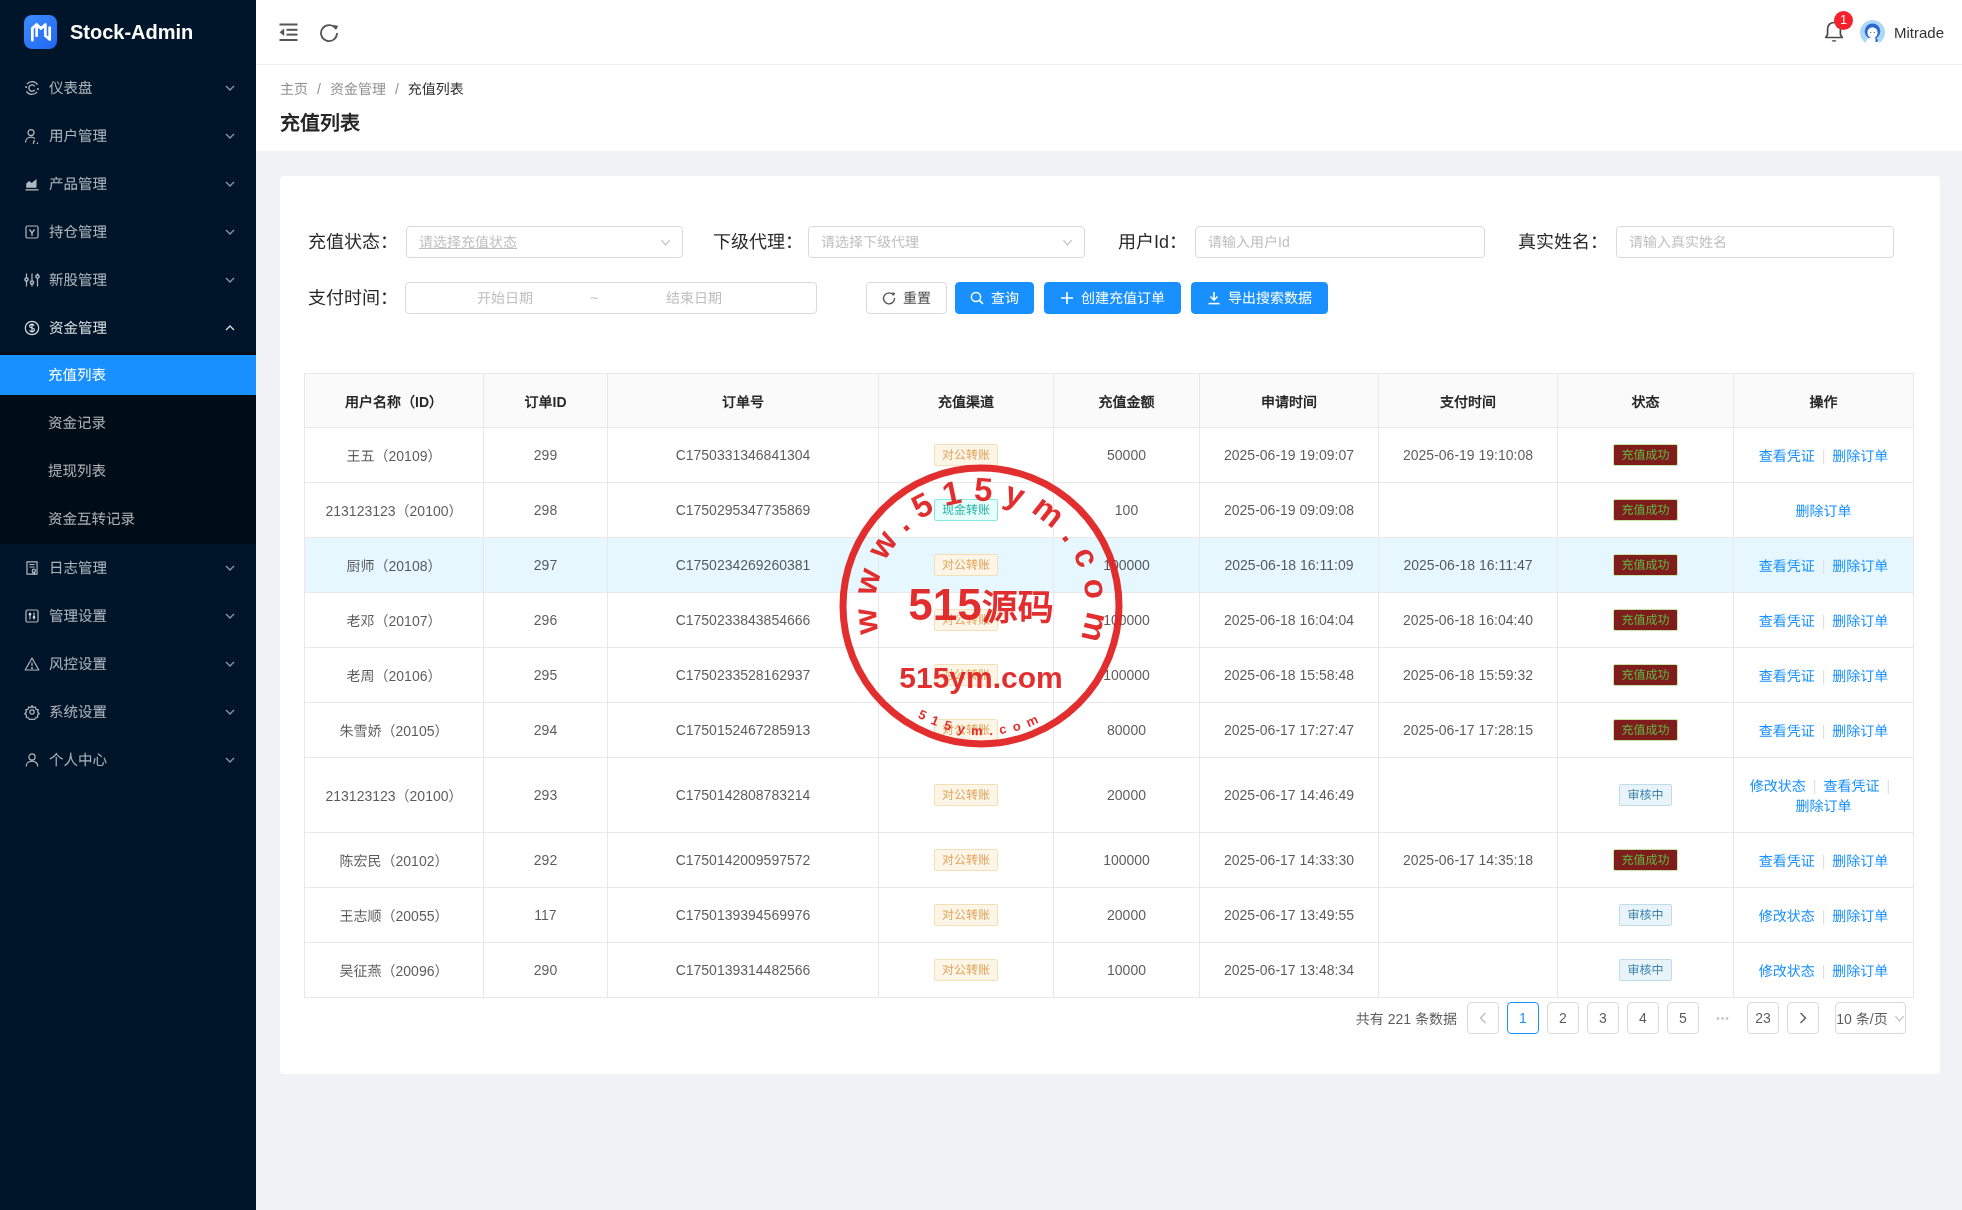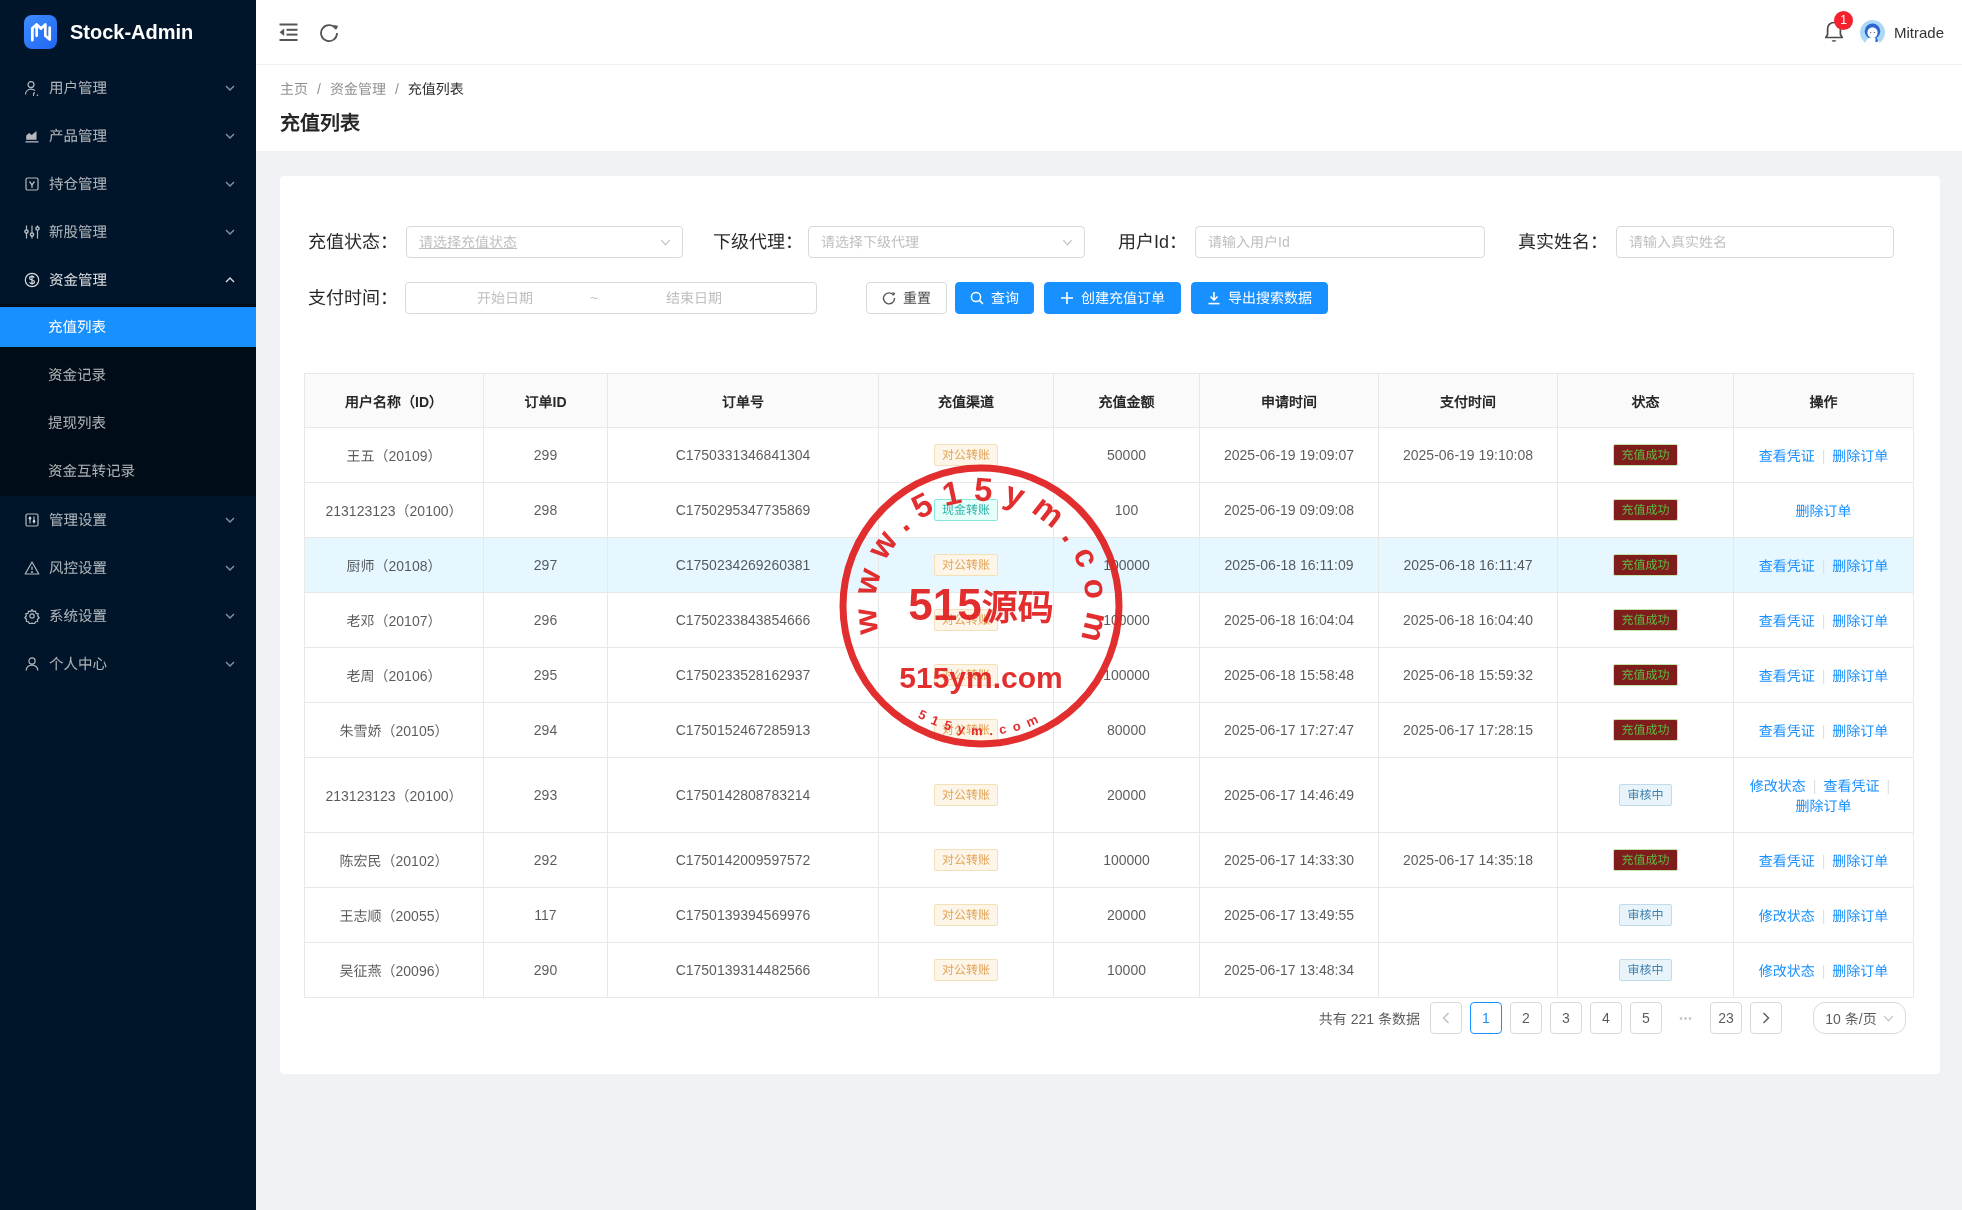--- a/index.html
+++ b/index.html
@@ -50,37 +50,50 @@
 .tag.cyan { background:#e6fffb; border:1px solid #87e8de; color:#2bb3aa; }
 .tag.green { background:#7f1d1d; border:1px solid #c5e5a8; color:#5cb943; }
 .tag.blue { background:#e9f4fa; border:1px solid #c0dcea; color:#3d82ae; }
 .lnk { color:#1890ff; }
 .lsep { color:#e0e0e0; margin:0 7px; }
 
 .pgn { position:absolute; top:826px; right:34px; height:32px; display:flex; align-items:center; font-size:14px; color:rgba(0,0,0,0.65); }
 .pitem { width:32px; height:32px; border:1px solid #d9d9d9; border-radius:4px; background:#fff; margin-left:8px; display:flex; align-items:center; justify-content:center; }
 .pitem.on { border-color:#1890ff; color:#1890ff; }
 .pdots { width:32px; margin-left:8px; text-align:center; color:#c5c5c5; letter-spacing:1px; font-size:10px; }
-.psel { width:93px; height:32px; border:1px solid #d9d9d9; border-radius:12px; background:#fff; margin-left:31px; display:flex; align-items:center; justify-content:center; }
+.psel { width:71px; height:32px; border:1px solid #d9d9d9; border-radius:4px; background:#fff; margin-left:16px; display:flex; align-items:center; justify-content:center; }
 
 .stamp { position:absolute; left:836px; top:461px; z-index:9; }
 </style>
 </head>
 <body>
 <div class="sidebar">
   <div class="logo">
     <div class="logo-box">
       <svg width="26" height="26" viewBox="0 0 24 24">
           <path d="M4 19.5 V8.5 L8 5 V15.5 M8 15.5 V5 L12 8.8 M12 8.8 L16 5 V15.5 M16 15.5 L20 19 V8" fill="none" stroke="#fff" stroke-width="2.5" stroke-linejoin="round" stroke-linecap="round"></path>
         </svg>
     </div>
     <div class="logo-title">Stock-Admin</div>
   </div>
   <ul class="menu">
   <li class="mi"><svg class="ic" viewBox="0 0 16 16">
+          <g fill="none" stroke="rgba(255,255,255,0.7)" stroke-width="1.3">
+            <path d="M13.6 4.6 A6.6 6.6 0 0 0 2.9 4.1"></path>
+            <path d="M2.4 11.4 A6.6 6.6 0 0 0 13.1 11.9"></path>
+            <path d="M10.7 6.3 A3.2 3.2 0 1 0 10.7 9.8"></path>
+          </g>
+          <circle cx="2.1" cy="6.9" r="1" fill="rgba(255,255,255,0.7)"></circle>
+          <circle cx="13.9" cy="9.1" r="1" fill="rgba(255,255,255,0.7)"></circle>
+        </svg>仪表盘<span class="arrow">
+          <svg width="10" height="6" viewBox="0 0 10 6">
+            <path d="M1 1 L5 5 L9 1" fill="none" stroke="rgba(255,255,255,0.55)" stroke-width="1.4"></path>
+          </svg>
+        </span></li>
+  <li class="mi"><svg class="ic" viewBox="0 0 16 16">
           <g fill="none" stroke="rgba(255,255,255,0.7)" stroke-width="1.2">
             <circle cx="7" cy="4.6" r="3"></circle>
             <path d="M1.5 14.5 c0-3.3 2.4-5.3 5.5-5.3 1.6 0 3 .5 4 1.4"></path>
             <path d="M11 12.6 a2.1 2.1 0 1 0 2.6 2" stroke-width="1.1"></path>
           </g>
         </svg>用户管理<span class="arrow">
           <svg width="10" height="6" viewBox="0 0 10 6">
             <path d="M1 1 L5 5 L9 1" fill="none" stroke="rgba(255,255,255,0.55)" stroke-width="1.4"></path>
           </svg>
         </span></li>
@@ -126,20 +139,32 @@
           <svg width="10" height="6" viewBox="0 0 10 6">
             <path d="M1 5 L5 1 L9 5" fill="none" stroke="rgba(255,255,255,0.85)" stroke-width="1.4"></path>
           </svg>
         </span></li>
   <div class="submenu">
     <li class="smi active">充值列表</li>
     <li class="smi">资金记录</li>
     <li class="smi">提现列表</li>
     <li class="smi">资金互转记录</li>
   </div>
+  <li class="mi"><svg class="ic" viewBox="0 0 16 16">
+          <g fill="none" stroke="rgba(255,255,255,0.7)" stroke-width="1.2">
+            <path d="M3 1.8 h10 v12.4 h-10 z"></path>
+            <path d="M5.3 4.5 h5.4 M5.3 7 h5.4"></path>
+            <circle cx="9.8" cy="10.8" r="1.6"></circle>
+            <path d="M9 12.2 v2.2 M10.6 12.2 v2.2" stroke-width="1"></path>
+          </g>
+        </svg>日志管理<span class="arrow">
+          <svg width="10" height="6" viewBox="0 0 10 6">
+            <path d="M1 1 L5 5 L9 1" fill="none" stroke="rgba(255,255,255,0.55)" stroke-width="1.4"></path>
+          </svg>
+        </span></li>
   <li class="mi"><svg class="ic" viewBox="0 0 16 16">
           <g fill="none" stroke="rgba(255,255,255,0.7)" stroke-width="1.2">
             <rect x="2" y="2" width="12" height="12" rx="1.5"></rect>
             <path d="M6 4.5 v7 M10 4.5 v7"></path>
           </g>
           <g fill="rgba(255,255,255,0.8)">
             <circle cx="6" cy="6.3" r="1.25"></circle>
             <circle cx="10" cy="9.2" r="1.25"></circle>
           </g>
         </svg>管理设置<span class="arrow">

